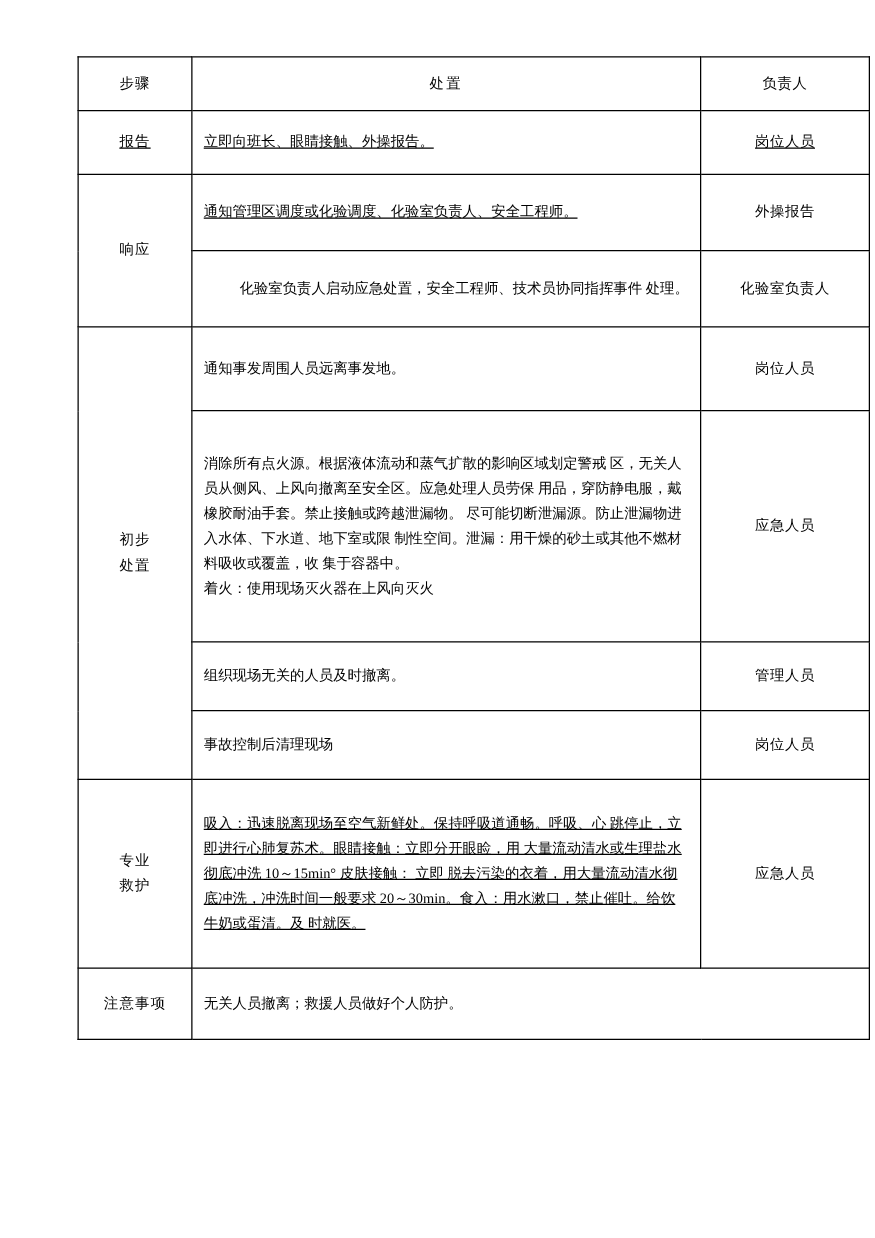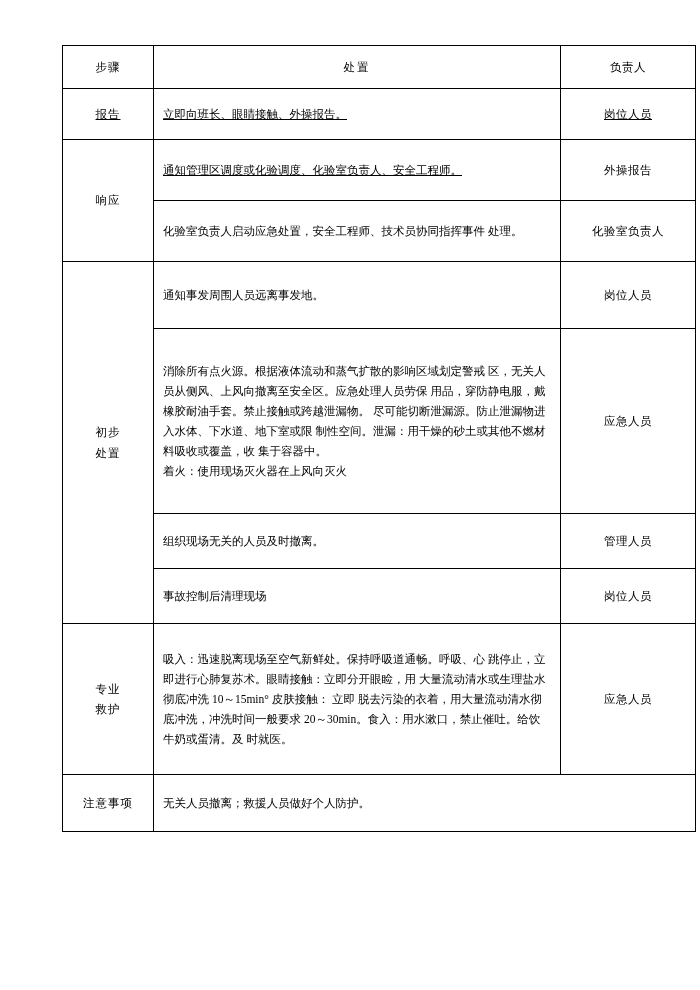--- a/index.html
+++ b/index.html
@@ -99,21 +99,21 @@
         <td class="col-owner tall">岗位人员</td>
       </tr>
 
       <tr>
         <td class="col-step step-stack" rowspan="2">响应</td>
         <td class="col-action tall" style="height:44px;">通知管理区调度或化验调度、化验室负责人、安全工程师。</td>
         <td class="col-owner">外操报告</td>
       </tr>
 
       <tr>
-        <td class="col-action cell-multiline" style="height:44px;">化验室负责人启动应急处置，安全工程师、技术员协同指挥事件  处理。</td>
+        <td class="col-action cell-multiline" style="height:44px;text-align:right;">化验室负责人启动应急处置，安全工程师、技术员协同指挥事件  处理。</td>
         <td class="col-owner">化验室负责人</td>
       </tr>
 
       <tr>
         <td class="col-step step-stack" rowspan="4">初步
 处置</td>
         <td class="col-action" style="height:50px;">通知事发周围人员远离事发地。</td>
         <td class="col-owner">岗位人员</td>
       </tr>
 
@@ -129,21 +129,21 @@
       </tr>
 
       <tr>
         <td class="col-action" style="height:38px;">事故控制后清理现场</td>
         <td class="col-owner">岗位人员</td>
       </tr>
 
       <tr>
         <td class="col-step step-stack">专业
 救护</td>
-        <td class="col-action cell-multiline" style="height:134px; vertical-align:middle;">吸入：迅速脱离现场至空气新鲜处。保持呼吸道通畅。呼吸、心  跳停止，立即进行心肺复苏术。眼睛接触：立即分开眼睑，用  大量流动清水或生理盐水彻底冲洗 10～15min° 皮肤接触：  立即  脱去污染的衣着，用大量流动清水彻底冲洗，冲洗时间一般要求  20～30min。食入：用水漱口，禁止催吐。给饮牛奶或蛋清。及  时就医。</td>
+        <td class="col-action cell-multiline" style="height:134px; vertical-align:middle;text-decoration:underline;">吸入：迅速脱离现场至空气新鲜处。保持呼吸道通畅。呼吸、心  跳停止，立即进行心肺复苏术。眼睛接触：立即分开眼睑，用  大量流动清水或生理盐水彻底冲洗 10～15min° 皮肤接触：  立即  脱去污染的衣着，用大量流动清水彻底冲洗，冲洗时间一般要求  20～30min。食入：用水漱口，禁止催吐。给饮牛奶或蛋清。及  时就医。</td>
         <td class="col-owner">应急人员</td>
       </tr>
 
       <tr>
         <td class="col-step" style="height:40px;">注意事项</td>
         <td class="col-action" colspan="2">无关人员撤离；救援人员做好个人防护。</td>
       </tr>
 
     </tbody>
   </table>

